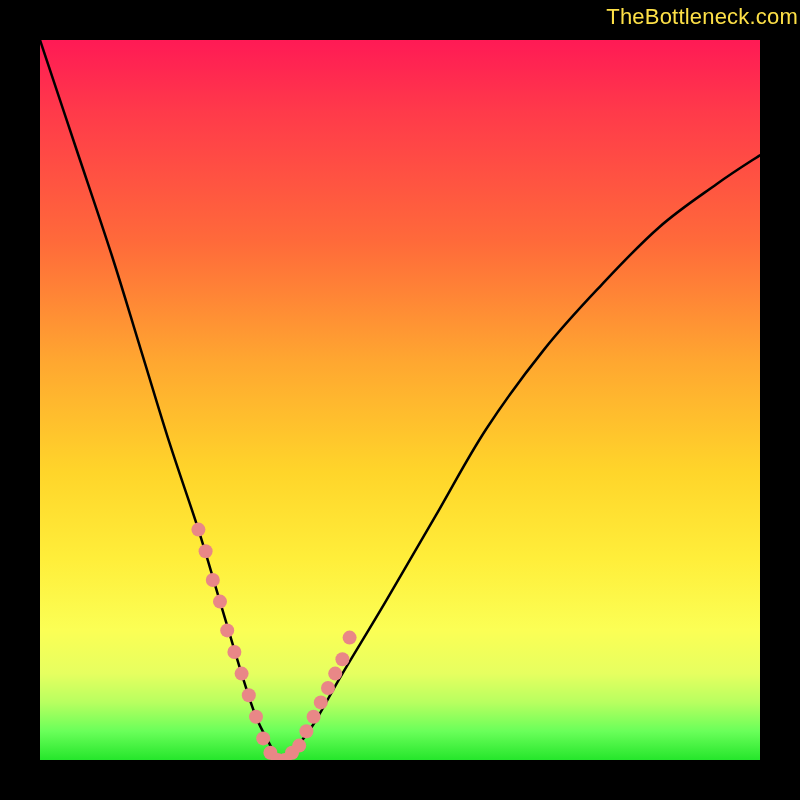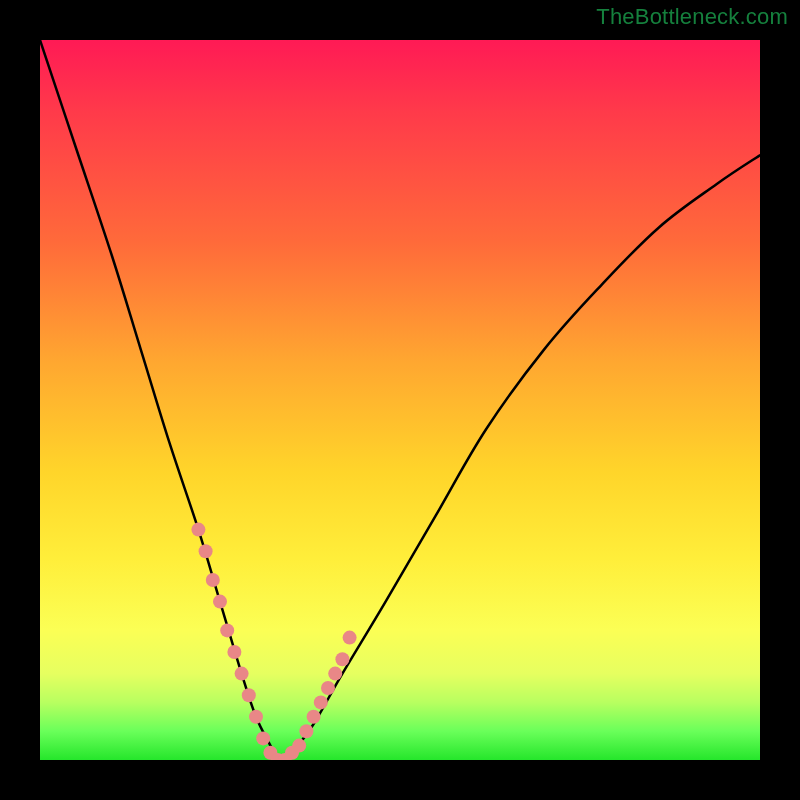--- a/index.html
+++ b/index.html
@@ -35,22 +35,22 @@
       #fbff55 82%,
       #e6ff60 88%,
       #b8ff60 92%,
       #6aff5a 96%,
       #25e62b 100%
     );
   }
   .watermark {
     position: absolute;
     top: 4px;
-    right: 12px;
-    color: #15803d;
+    right: 2px;
+    color: #fde047;
     font-size: 22px;
     font-weight: 400;
     letter-spacing: 0.2px;
     user-select: none;
   }
   svg.curve {
     position: absolute;
     left: 0;
     top: 0;
     width: 720px;

